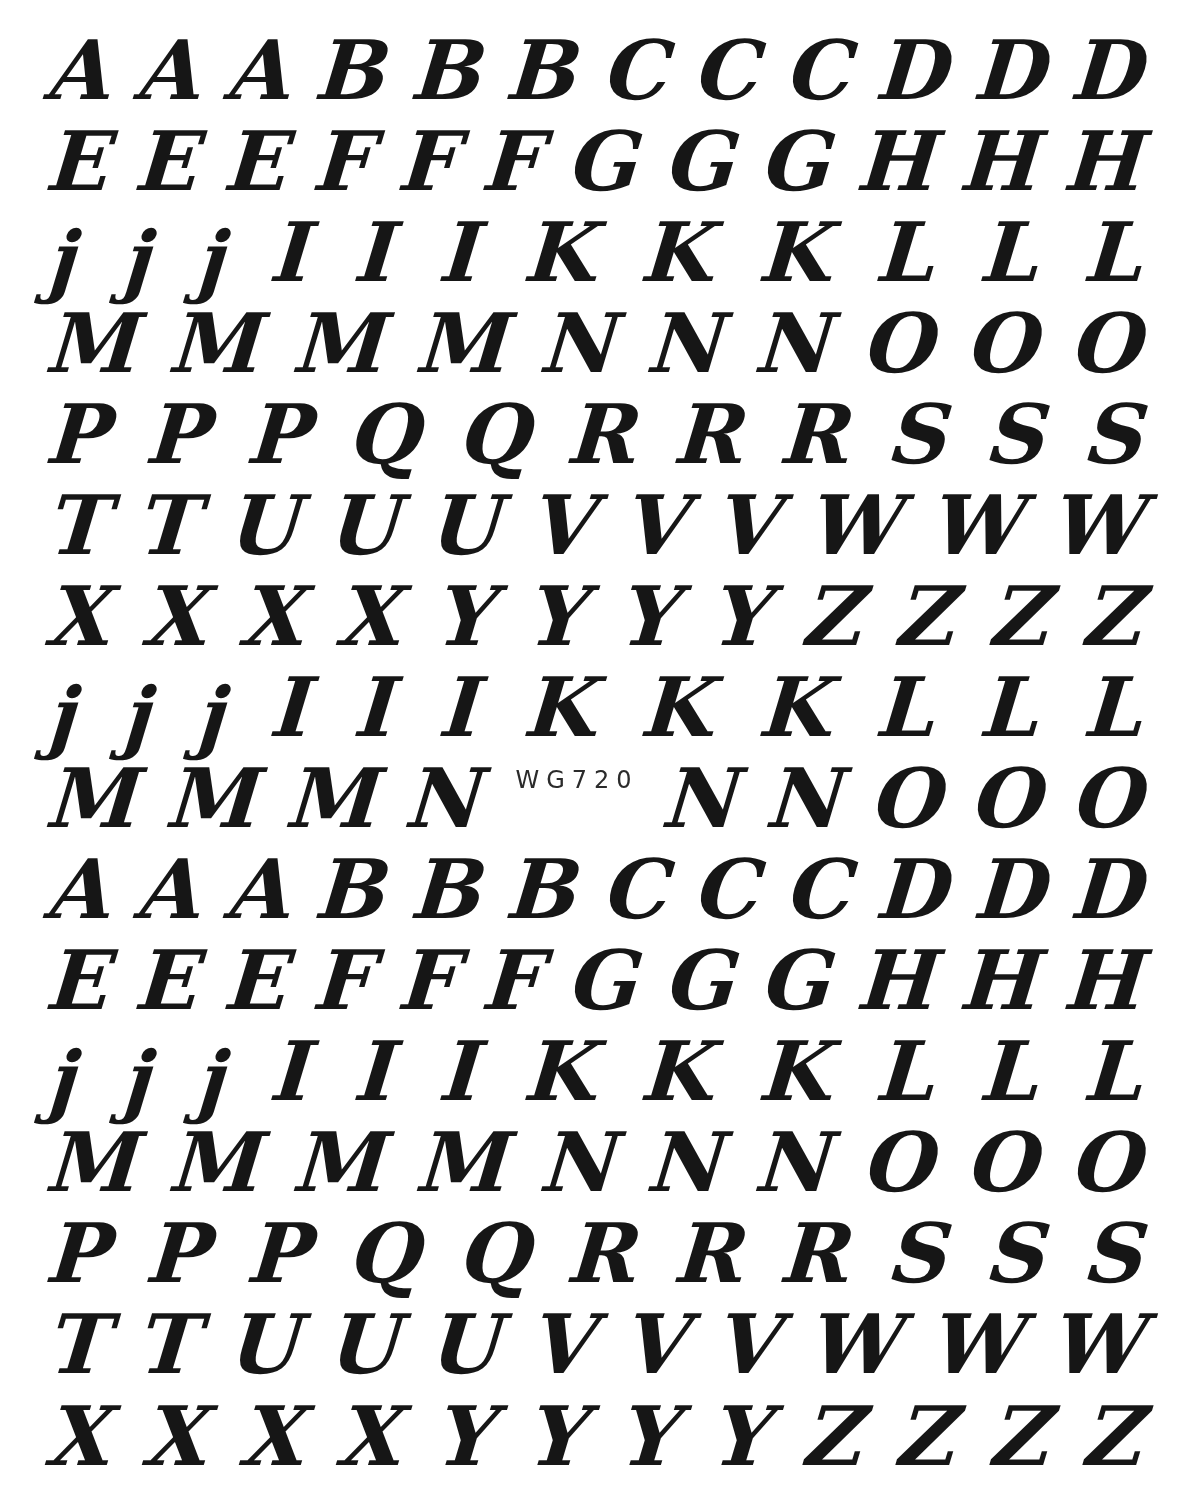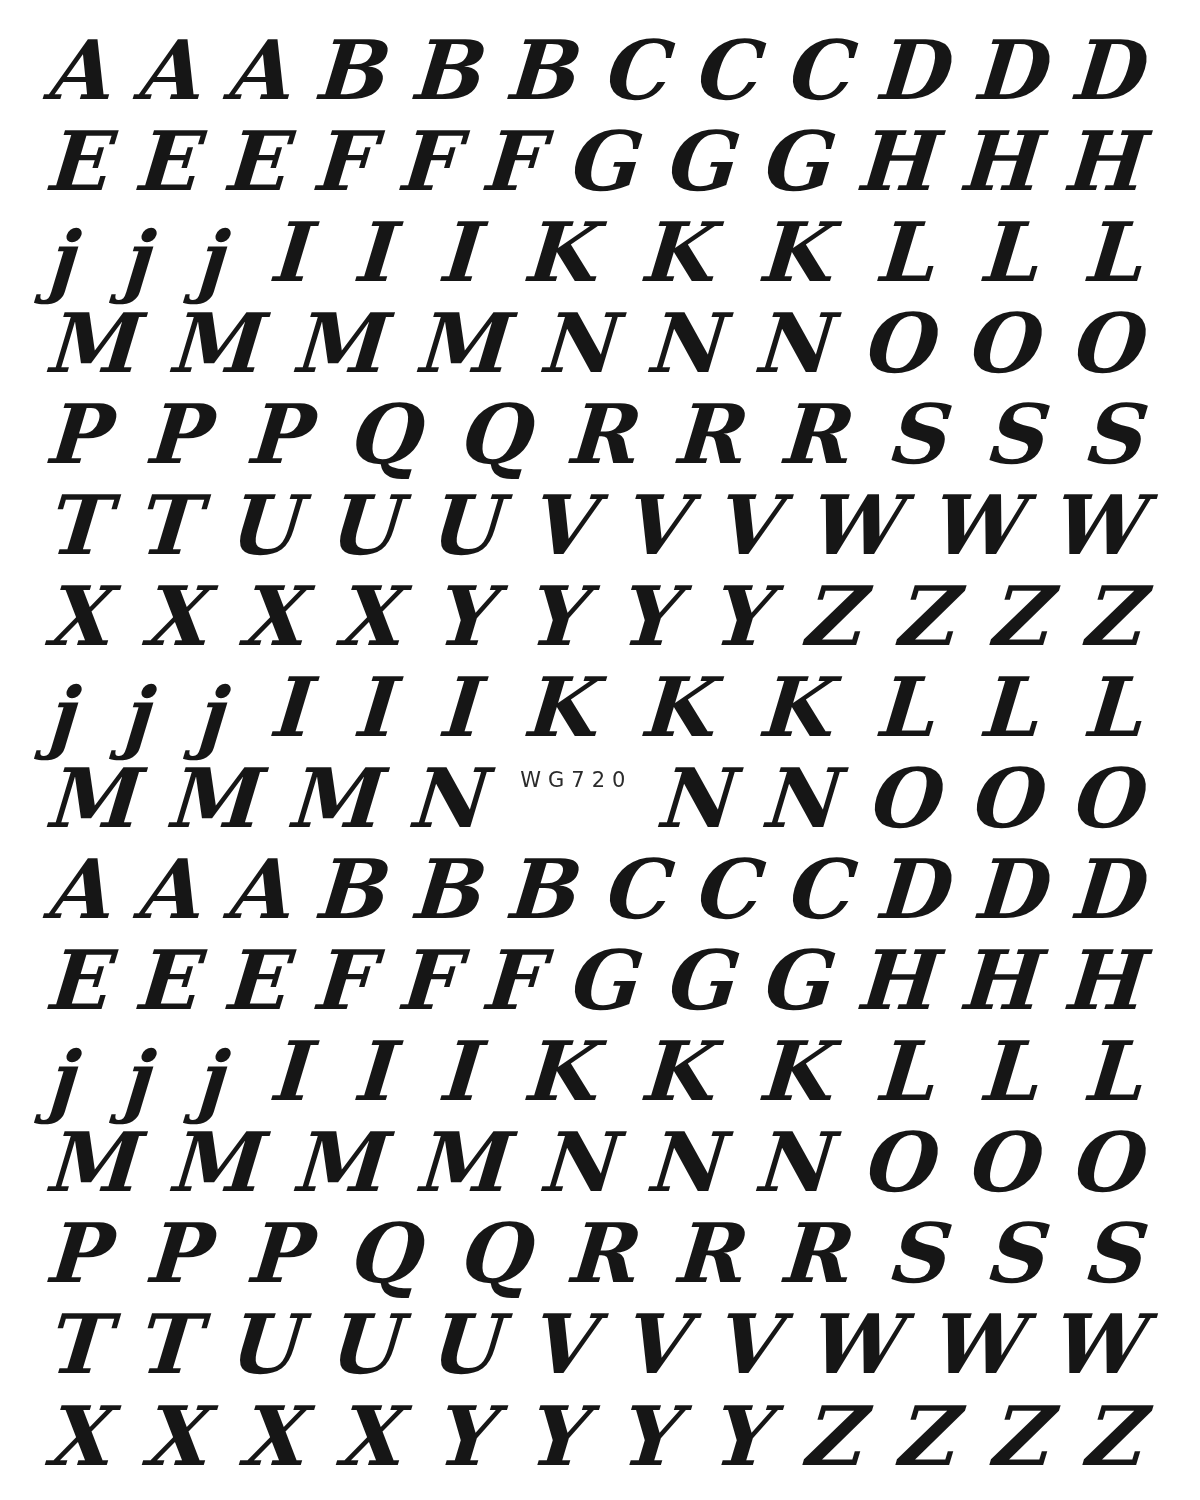--- a/index.html
+++ b/index.html
@@ -40,21 +40,21 @@
   .letter.lc {
     font-size: 78px;
     transform: skewX(-6deg) translateY(6px);
   }
   .code {
     display: inline-block;
     align-self: center;
     font-family: "DejaVu Sans", "Liberation Sans", sans-serif;
     font-style: normal;
     font-weight: normal;
-    font-size: 21px;
+    font-size: 24px;
     letter-spacing: 7px;
     color: #2b2b2b;
     transform: translateY(-14px);
     white-space: pre;
   }
 </style>
 </head>
 <body>
 
 <div class="sheet">

